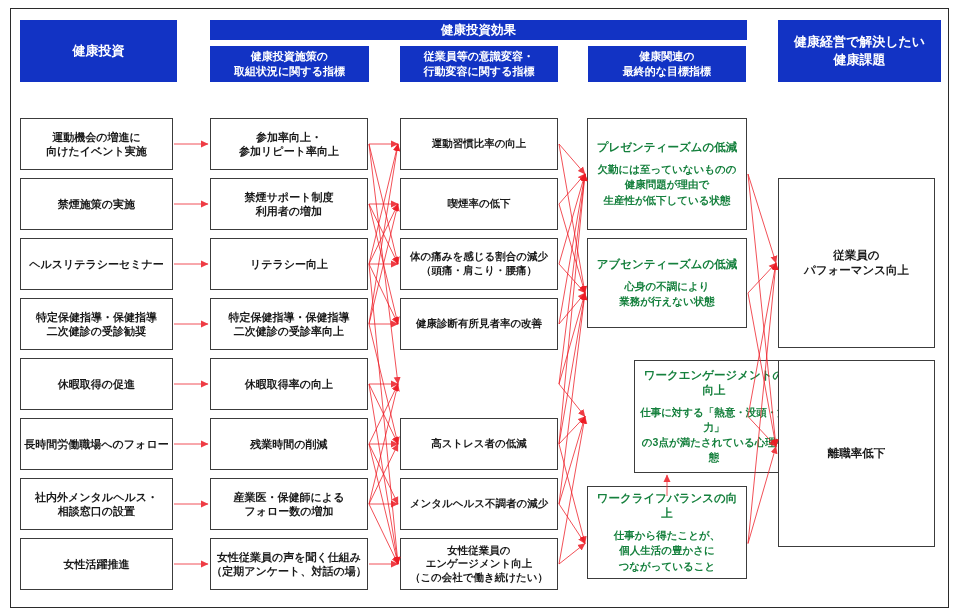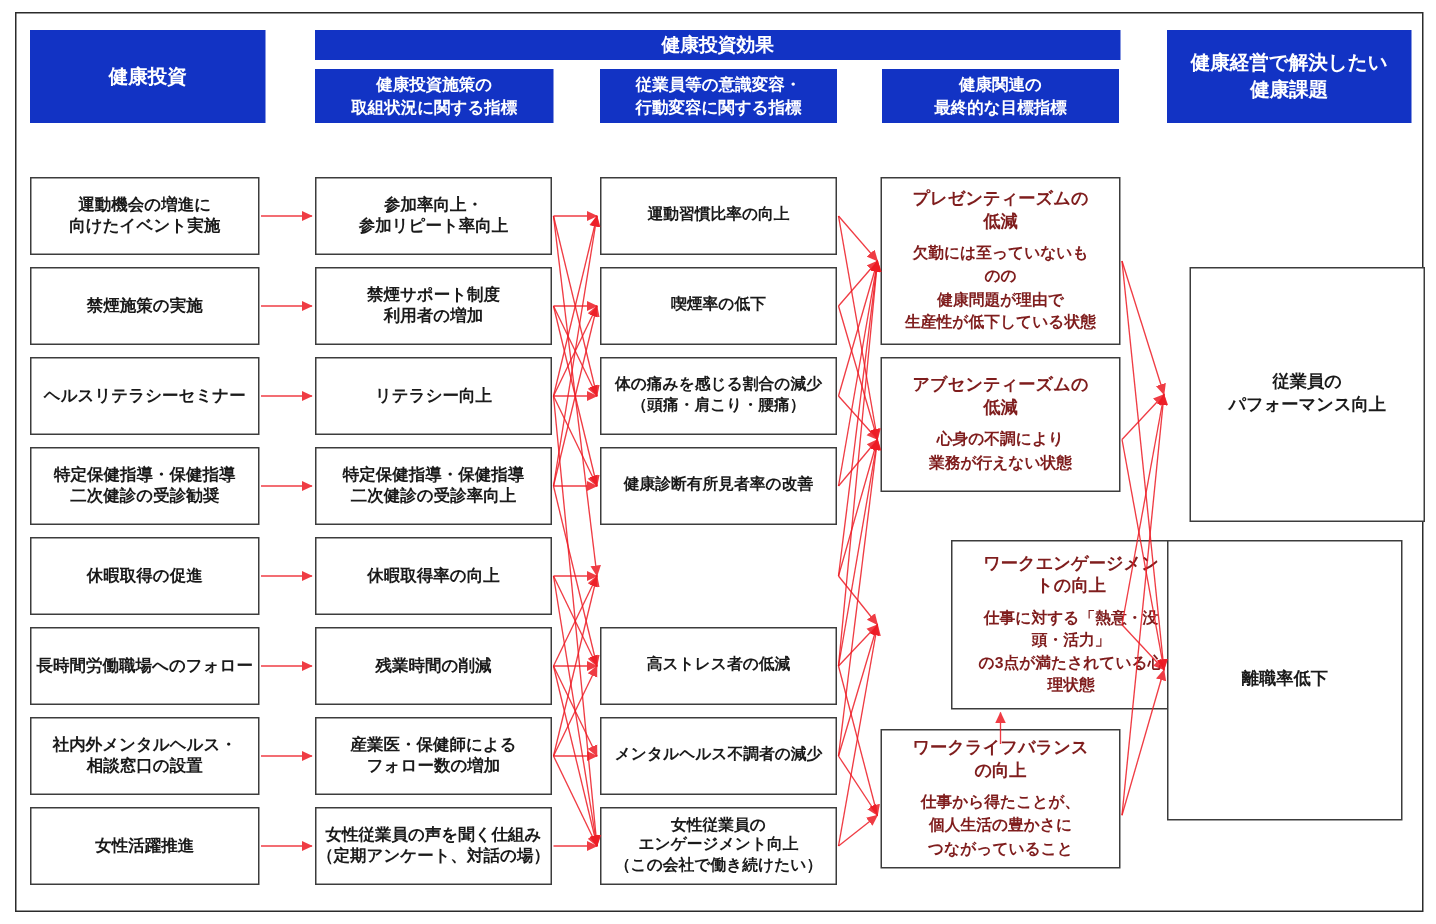--- a/index.html
+++ b/index.html
@@ -1,33 +1,33 @@
 <!DOCTYPE html>
 <html><head>
 <meta charset="utf-8">
 <style>
   html,body{margin:0;padding:0;background:#ffffff;}
   body{font-family:"Liberation Sans","DejaVu Sans",sans-serif;}
   #canvas{position:relative;width:957px;height:616px;background:#fff;overflow:hidden;}
   .frame{position:absolute;left:10px;top:8px;width:939px;height:600px;border:1.5px solid #2b2b2b;box-sizing:border-box;}
   .hdr{position:absolute;background:#1233c4;color:#fff;font-weight:bold;display:flex;align-items:center;justify-content:center;text-align:center;white-space:pre-line;box-sizing:border-box;}
   .box{position:absolute;background:#fff;border:1.2px solid #3c3c3c;color:#1a1a1a;font-weight:bold;display:flex;align-items:center;justify-content:center;text-align:center;white-space:pre-line;box-sizing:border-box;line-height:1.3;}
-  .box4{position:absolute;background:#fff;border:1.2px solid #3c3c3c;color:#7f1d1d;display:flex;flex-direction:column;align-items:center;justify-content:center;text-align:center;box-sizing:border-box;padding:4px 15px;}
+  .box4{position:absolute;background:#fff;border:1.2px solid #3c3c3c;color:#15803d;display:flex;flex-direction:column;align-items:center;justify-content:center;text-align:center;box-sizing:border-box;padding:4px 3px;}
   .box4 .t{font-weight:bold;font-size:11.5px;white-space:pre-line;margin-bottom:7px;}
   .box4 .d{font-weight:bold;font-size:10.5px;white-space:pre-line;line-height:1.45;}
   
   .c1{left:20px;width:153px;font-size:11px;}
   .c2{left:210px;width:158px;font-size:11px;}
   .c3{left:400px;width:158px;font-size:10.5px;}
   .c4{left:587px;width:160px;}
   .c5{left:778px;width:157px;font-size:11.5px;}
   .r0{top:118px;height:52px;} .r1{top:178px;height:52px;} .r2{top:238px;height:52px;} .r3{top:298px;height:52px;}
   .r4{top:358px;height:52px;} .r5{top:418px;height:52px;} .r6{top:478px;height:52px;} .r7{top:538px;height:52px;}
   .u0{top:118px;height:112px;} .u1{top:238px;height:90px;} .u2{top:360px;height:113px;margin-left:47px;} .u3{top:486px;height:93px;text-align:center;}
-  .v0{top:178px;height:170px;margin-left:15px;} .v1{top:360px;height:187px;}
+  .v0{top:178px;height:170px;} .v1{top:360px;height:187px;}
   #arrow-layer{position:absolute;left:0;top:0;width:957px;height:616px;pointer-events:none;}
 </style>
 </head>
 <body>
 
 <div id="canvas">
   <div class="frame"></div>
 
   <div class="hdr" style="left:20px;top:20px;width:157px;height:62px;font-size:13px;">健康投資</div>
   <div class="hdr" style="left:210px;top:20px;width:537px;height:20px;font-size:12.5px;">健康投資効果</div>

